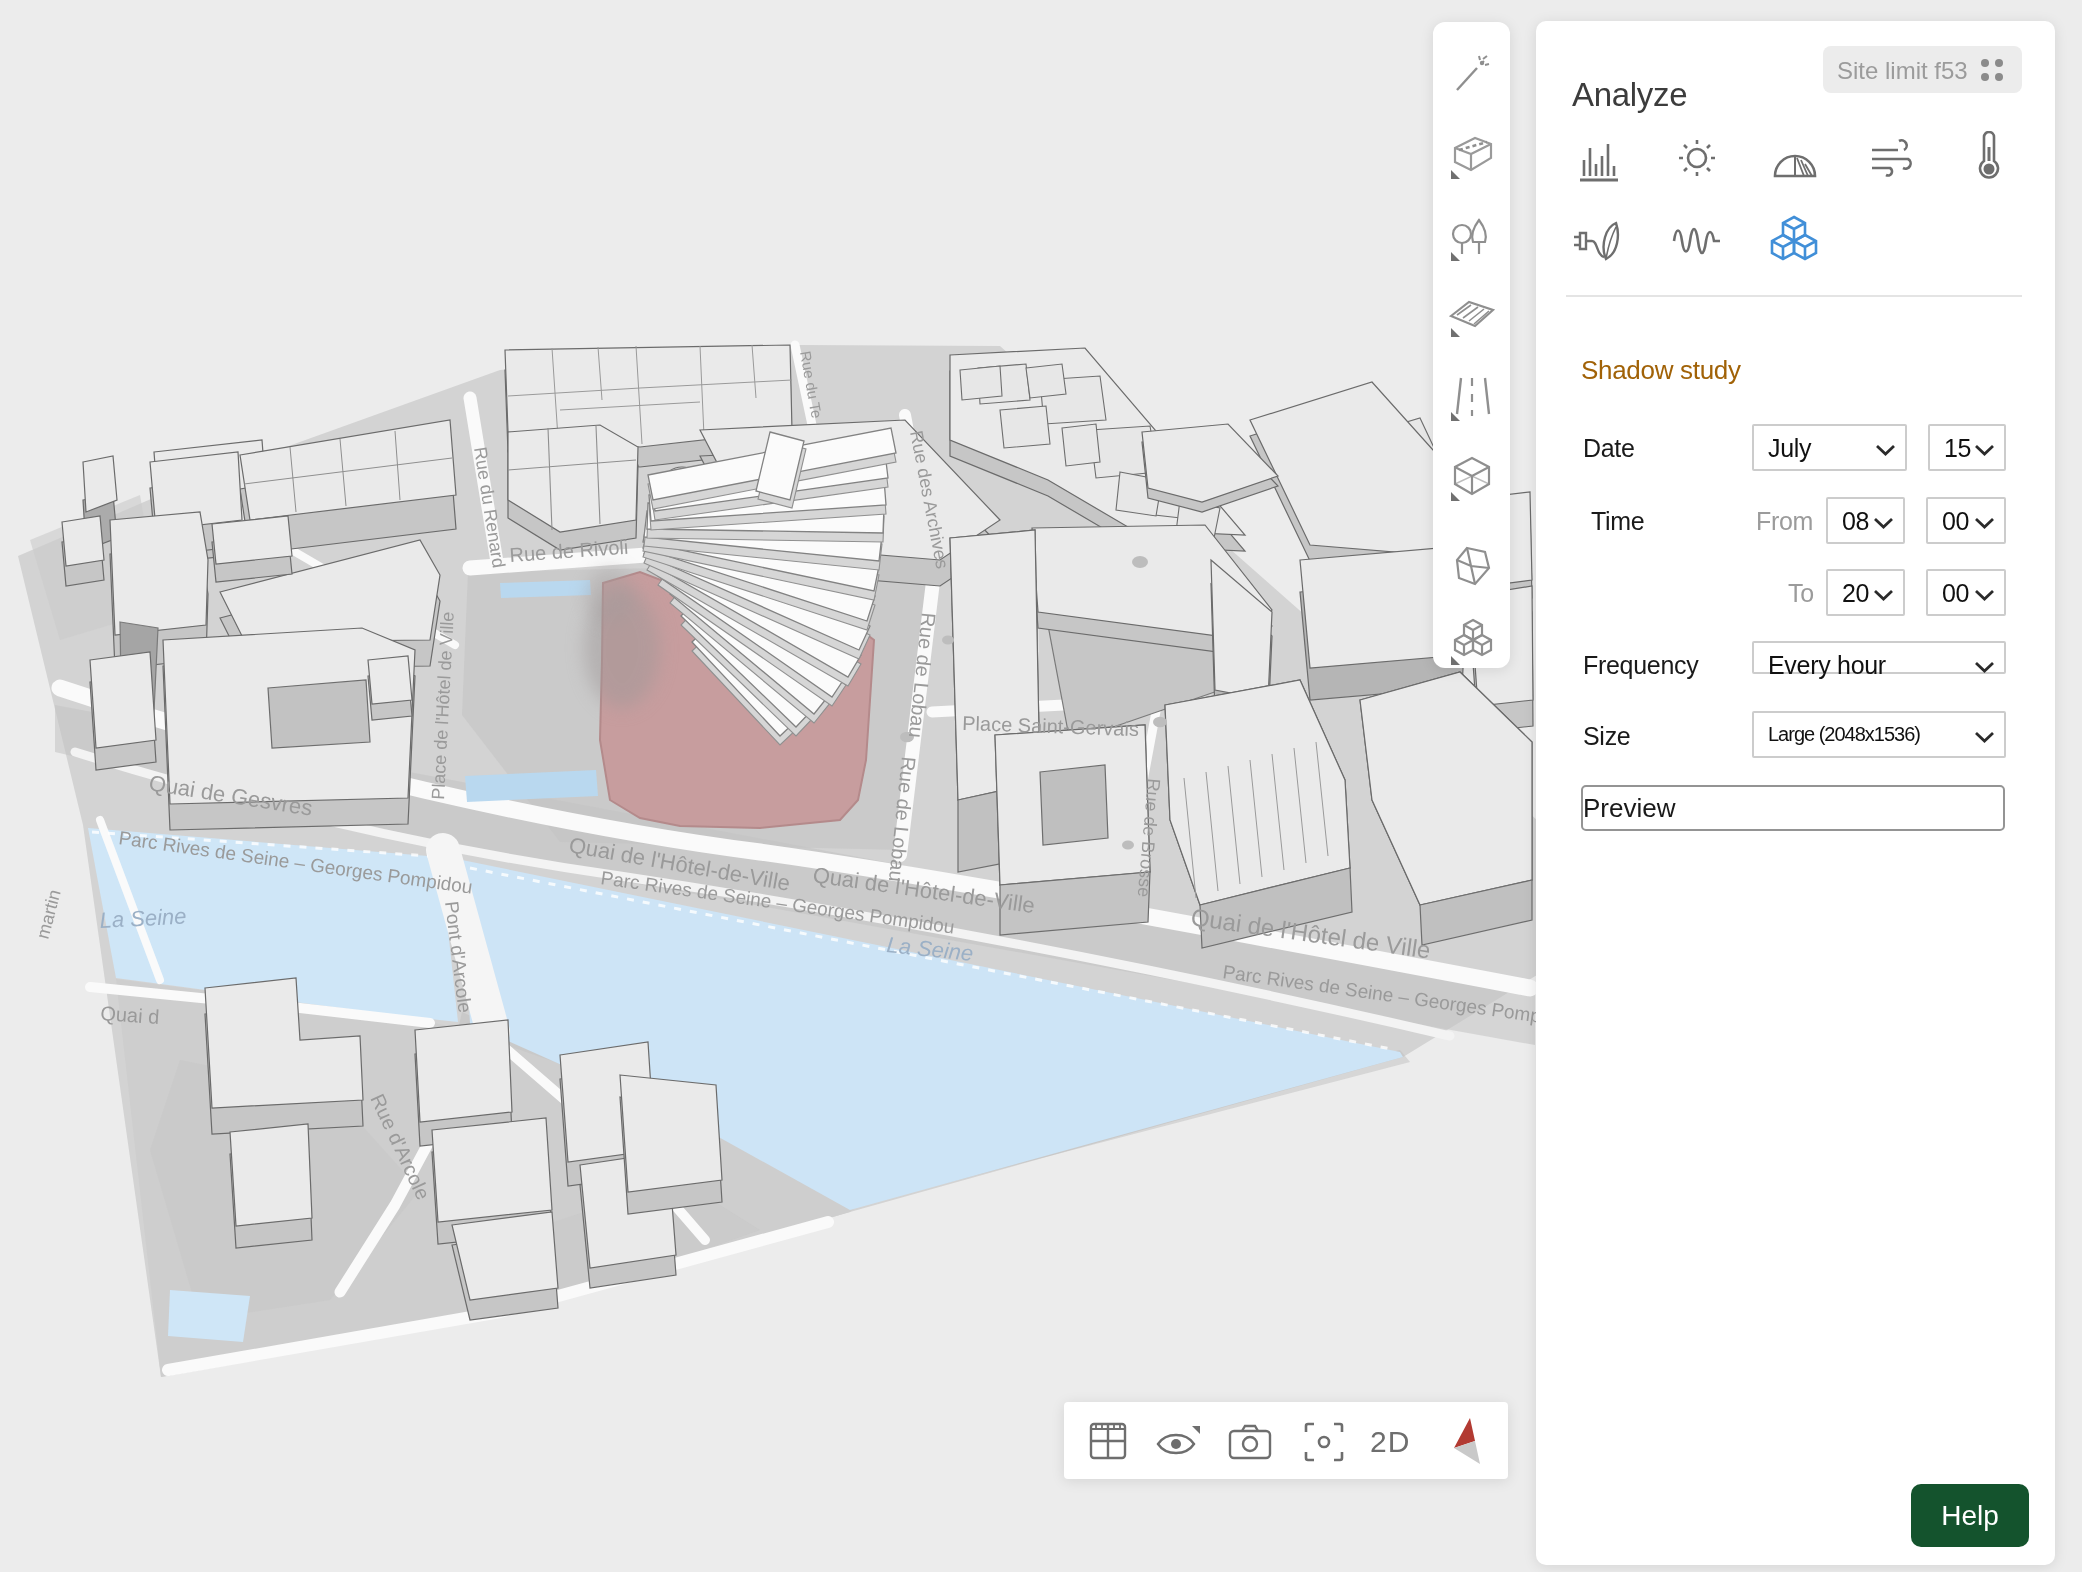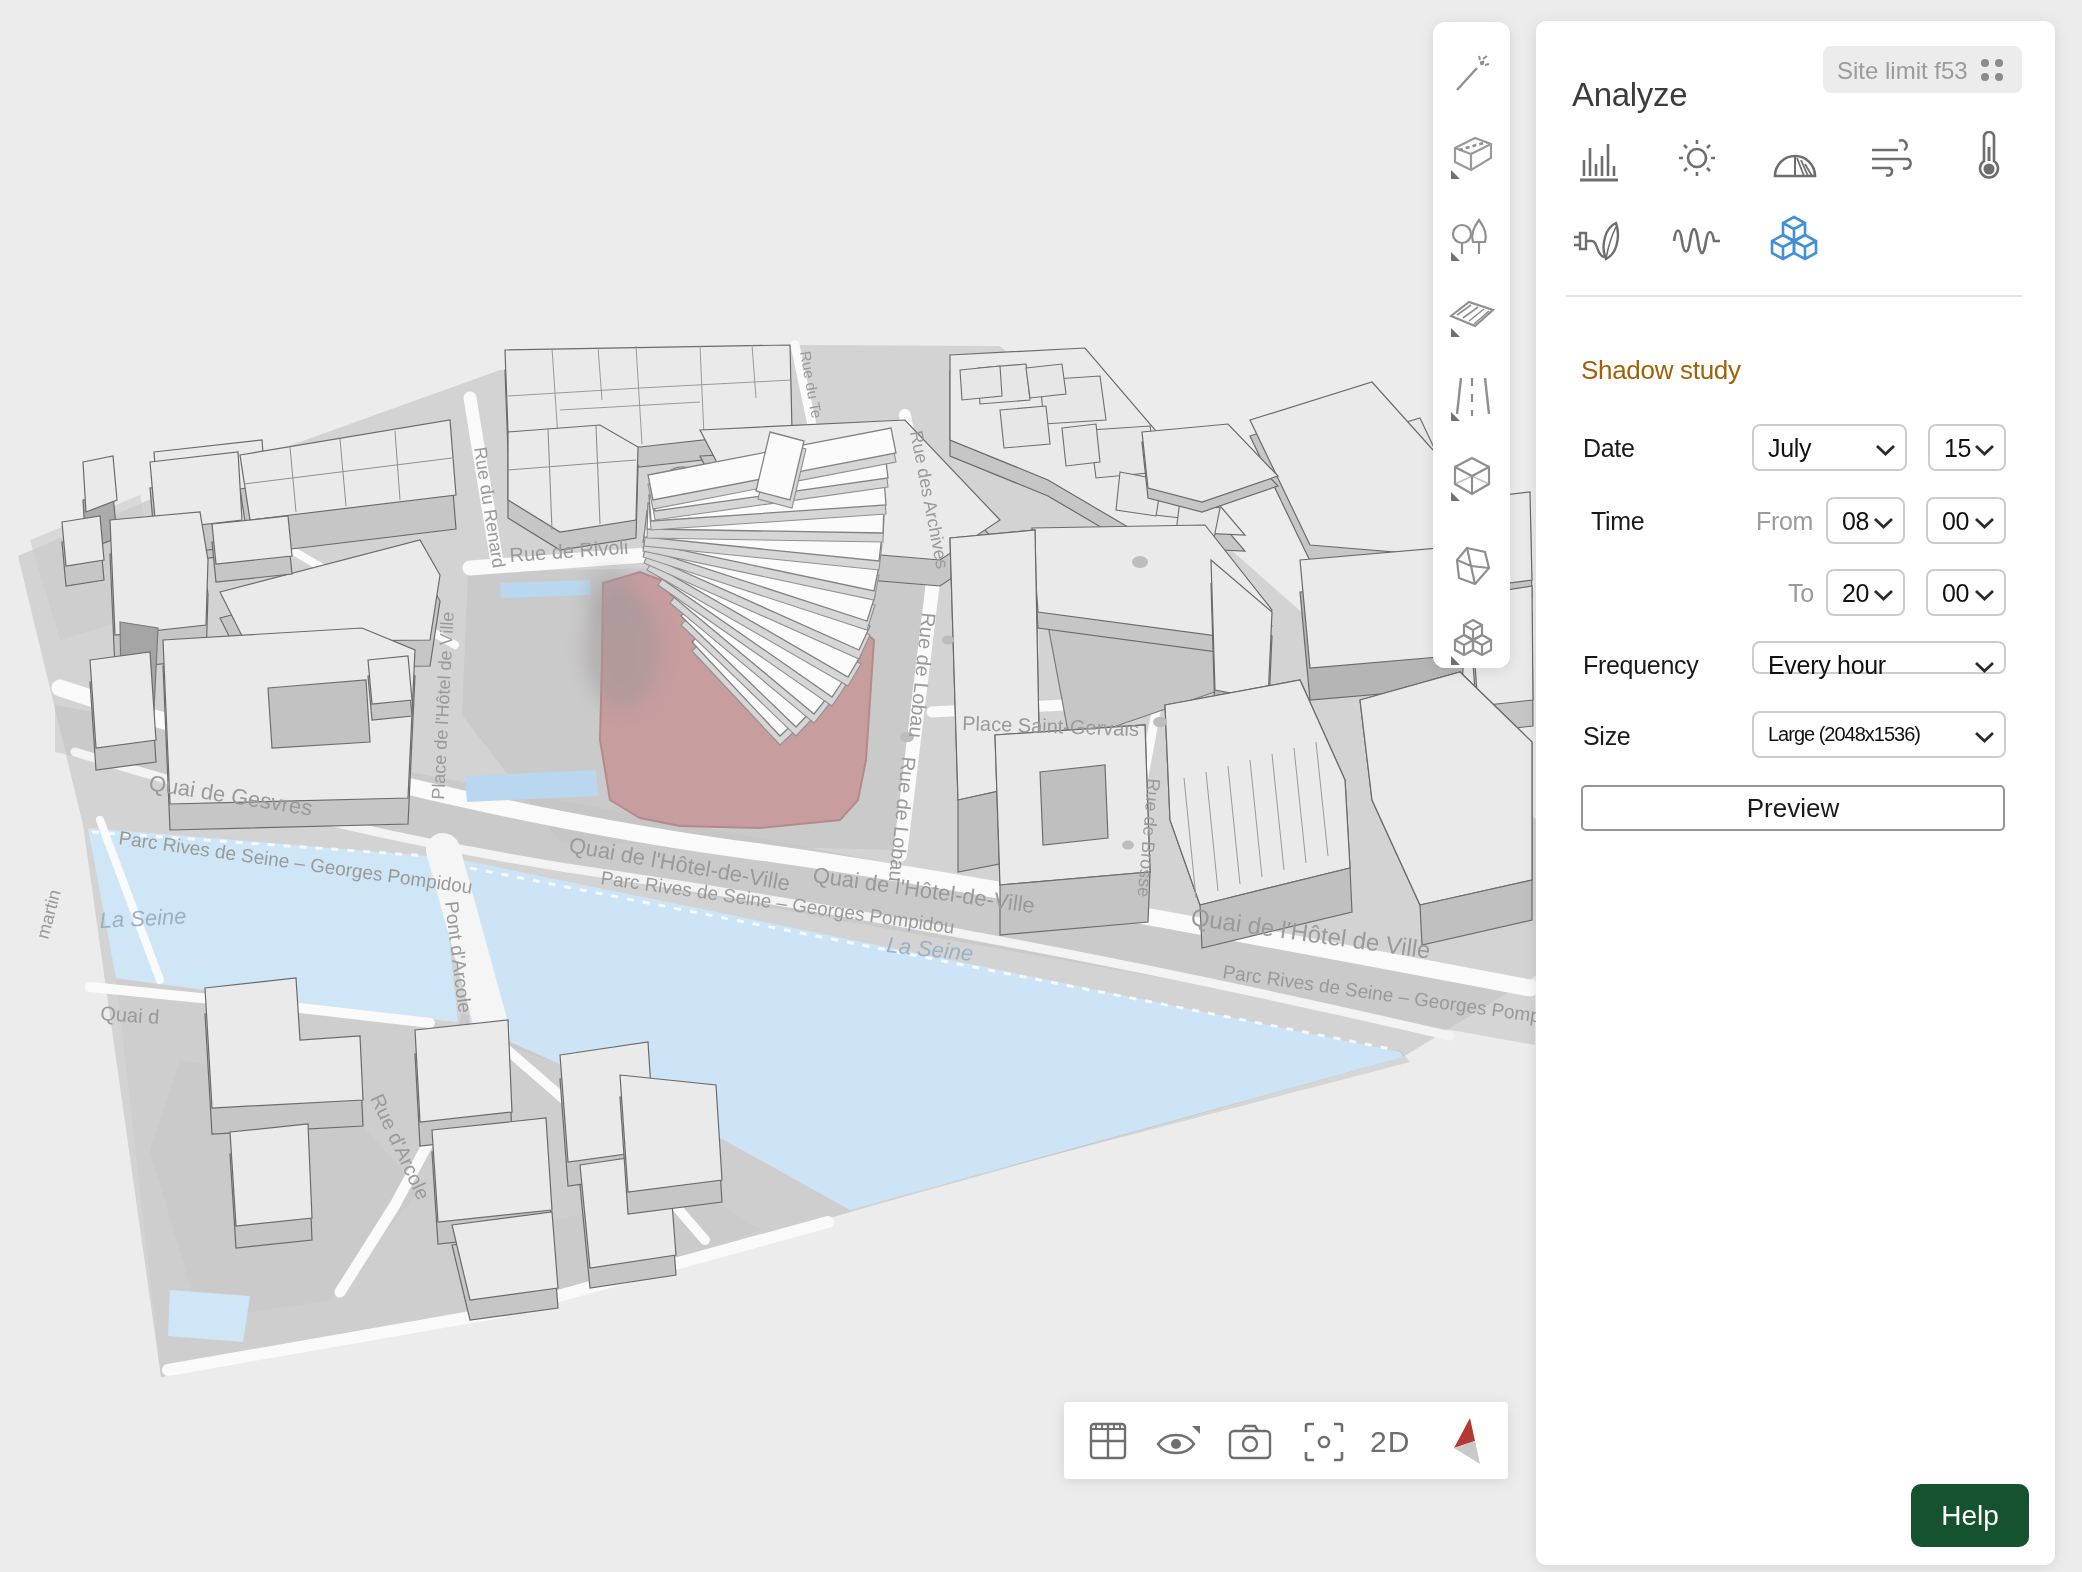--- a/index.html
+++ b/index.html
@@ -8,24 +8,24 @@
 .card{position:absolute;background:#fff;border-radius:10px;box-shadow:0 2px 14px rgba(0,0,0,.10)}
 
 #panel{left:1536px;top:21px;width:519px;height:1544px}
 #panel .hdr{position:absolute;left:36px;top:55px;font-size:33px;letter-spacing:-0.3px;font-weight:normal;color:#3c3c3c}
 #badge{position:absolute;left:287px;top:25px;width:199px;height:47px;background:#ececec;border-radius:8px}
 #badge span{position:absolute;left:14px;top:11px;font-size:24px;color:#9b9b9b}
 .sep{position:absolute;left:30px;top:274px;width:456px;height:0;border-top:2px solid #e4e4e4}
 #shst{position:absolute;left:45px;top:334px;font-size:26px;letter-spacing:-0.3px;color:#a16207}
 .flabel{position:absolute;font-size:25px;letter-spacing:-0.3px;color:#1a1a1a}
 .glabel{position:absolute;font-size:25px;letter-spacing:-0.3px;color:#9b9b9b}
-.sel{position:absolute;border:2px solid #ccc;border-radius:8px;background:#fff;box-sizing:border-box}
+.sel{position:absolute;border:2px solid #ccc;border-radius:2px;background:#fff;box-sizing:border-box}
 .sel span{position:absolute;left:14px;font-size:25px;letter-spacing:-0.3px;color:#111;white-space:nowrap}
 .sel svg{position:absolute;right:9px}
-#prevbtn{position:absolute;left:45px;top:764px;width:424px;height:46px;border:2px solid #949494;border-radius:5px;box-sizing:border-box;text-align:center}
+#prevbtn{position:absolute;left:45px;top:764px;width:424px;height:46px;border:2px solid #949494;border-radius:5px;box-sizing:border-box;text-align:left}
 #prevbtn span{font-size:26px;color:#1a1a1a;line-height:42px}
 #expbtn{position:absolute;left:45px;top:834px;width:424px;height:41px;background:#4493d0;border-radius:3px;text-align:center}
 #expbtn span{font-size:25px;font-weight:bold;color:#fff;line-height:41px}
 
 #vtb{left:1433px;top:22px;width:77px;height:646px;border-radius:12px}
 #btb{left:1064px;top:1402px;width:444px;height:77px;border-radius:4px}
 #help{position:absolute;left:1911px;top:1484px;width:118px;height:63px;background:#14532d;border-radius:10px;text-align:center}
 #help span{font-size:28px;color:#fff;line-height:63px}
 .ic{position:absolute}
 </style>

